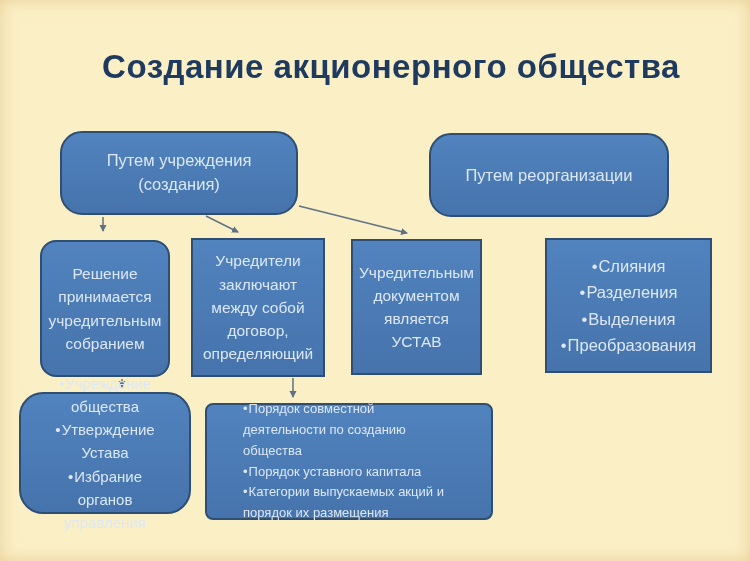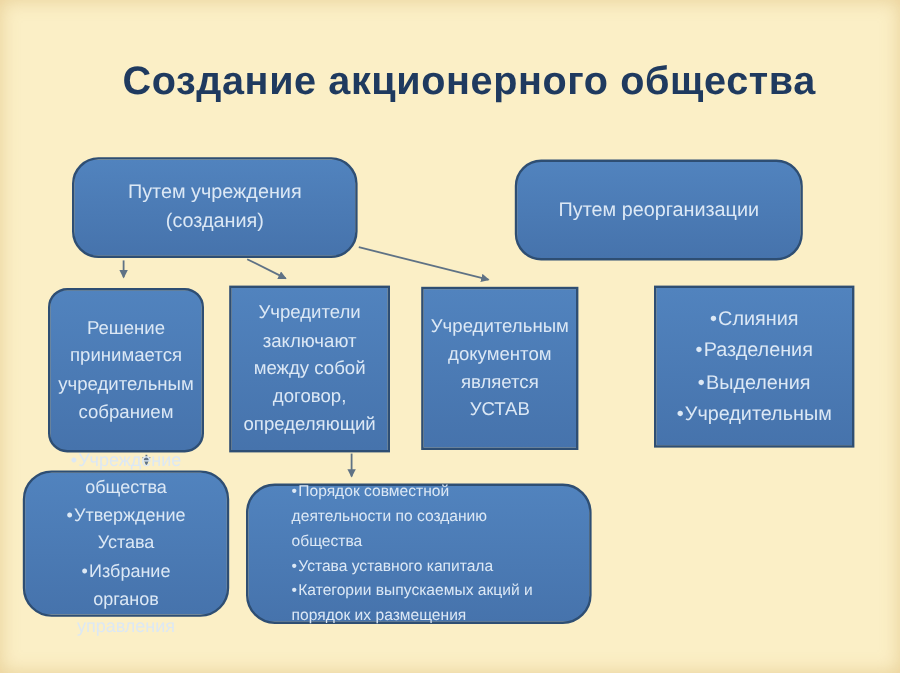--- a/index.html
+++ b/index.html
@@ -29,21 +29,21 @@
   .box ul { list-style:none; margin:16px; padding:0; }
   .box li::before { content:"\2022"; margin-right:1px; }
 
   #box-founding        { left:60px;  top:131px; width:238px; height:84px;  font-size:16.5px; line-height:1.45; padding:0 30px; }
   #box-reorg           { left:429px; top:133px; width:240px; height:84px;  font-size:16.5px; padding:0 20px; }
   #box-decision        { left:40px;  top:240px; width:130px; height:137px; font-size:15.5px; line-height:1.5; padding:0 5px;border-radius:16px; }
   #box-founders        { left:191px; top:238px; width:134px; height:139px; font-size:15.5px; line-height:1.5; padding:0 16px; }
   #box-charter         { left:351px; top:239px; width:131px; height:136px; font-size:15.5px; line-height:1.5; padding:18px 8px; }
   #box-reorg-types     { left:545px; top:238px; width:167px; height:135px; font-size:16.5px; line-height:1.6; padding:0 4px; }
   #box-founding-actions{ left:19px;  top:392px; width:172px; height:122px; border-radius:24px; font-size:15px; line-height:1.55; padding:0 20px; }
-  #box-contract        { left:205px; top:403px; width:288px; height:117px; border-radius:24px; font-size:13px; line-height:1.6; padding:0 20px; }
+  #box-contract        { left:205px; top:403px; width:288px; height:117px; border-radius:8px; font-size:13px; line-height:1.6; padding:0 20px; }
   #box-contract ul     { text-align:left; width:100%; }
 </style>
 </head>
 <body>
 
 <div class="slide">
 
   <div class="title">Создание акционерного общества</div>
 
   <svg class="connectors" width="750" height="561" viewBox="0 0 750 561">
@@ -77,33 +77,33 @@
 
   <div class="box" id="box-charter">
     <span>Учредительным документом является УСТАВ</span>
   </div>
 
   <div class="box" id="box-reorg-types">
     <ul>
       <li>Слияния</li>
       <li>Разделения</li>
       <li>Выделения</li>
-      <li>Учредительным</li>
+      <li>Преобразования</li>
     </ul>
   </div>
 
   <div class="box rounded" id="box-founding-actions">
     <ul>
       <li>Учреждение общества</li>
       <li>Утверждение Устава</li>
       <li>Избрание органов управления</li>
     </ul>
   </div>
 
   <div class="box rounded" id="box-contract">
     <ul>
       <li>Порядок совместной деятельности по созданию общества</li>
-      <li>Устава уставного капитала</li>
+      <li>Порядок уставного капитала</li>
       <li>Категории выпускаемых акций и порядок их размещения</li>
     </ul>
   </div>
 
 </div>
 
 </body></html>

